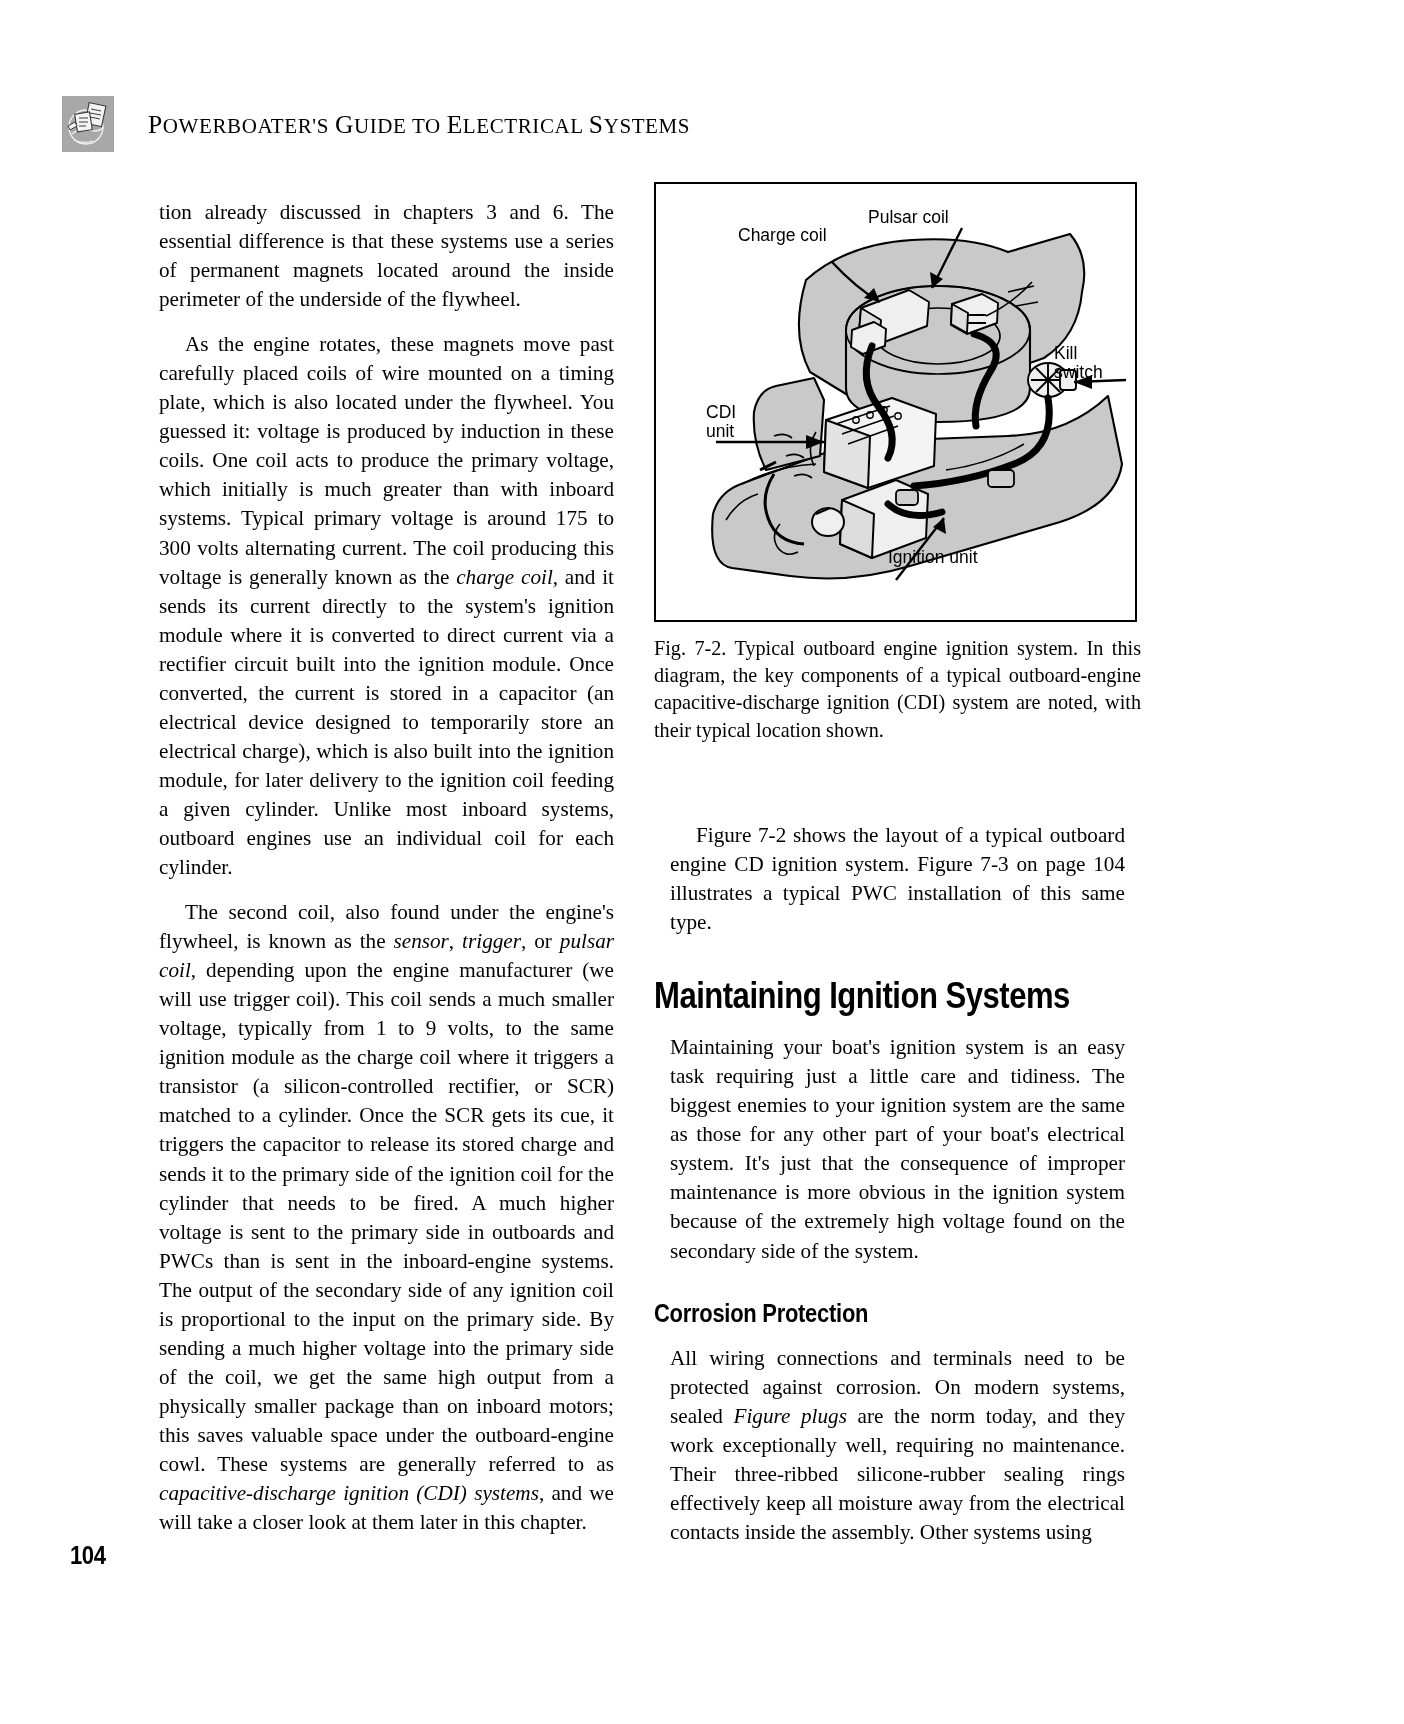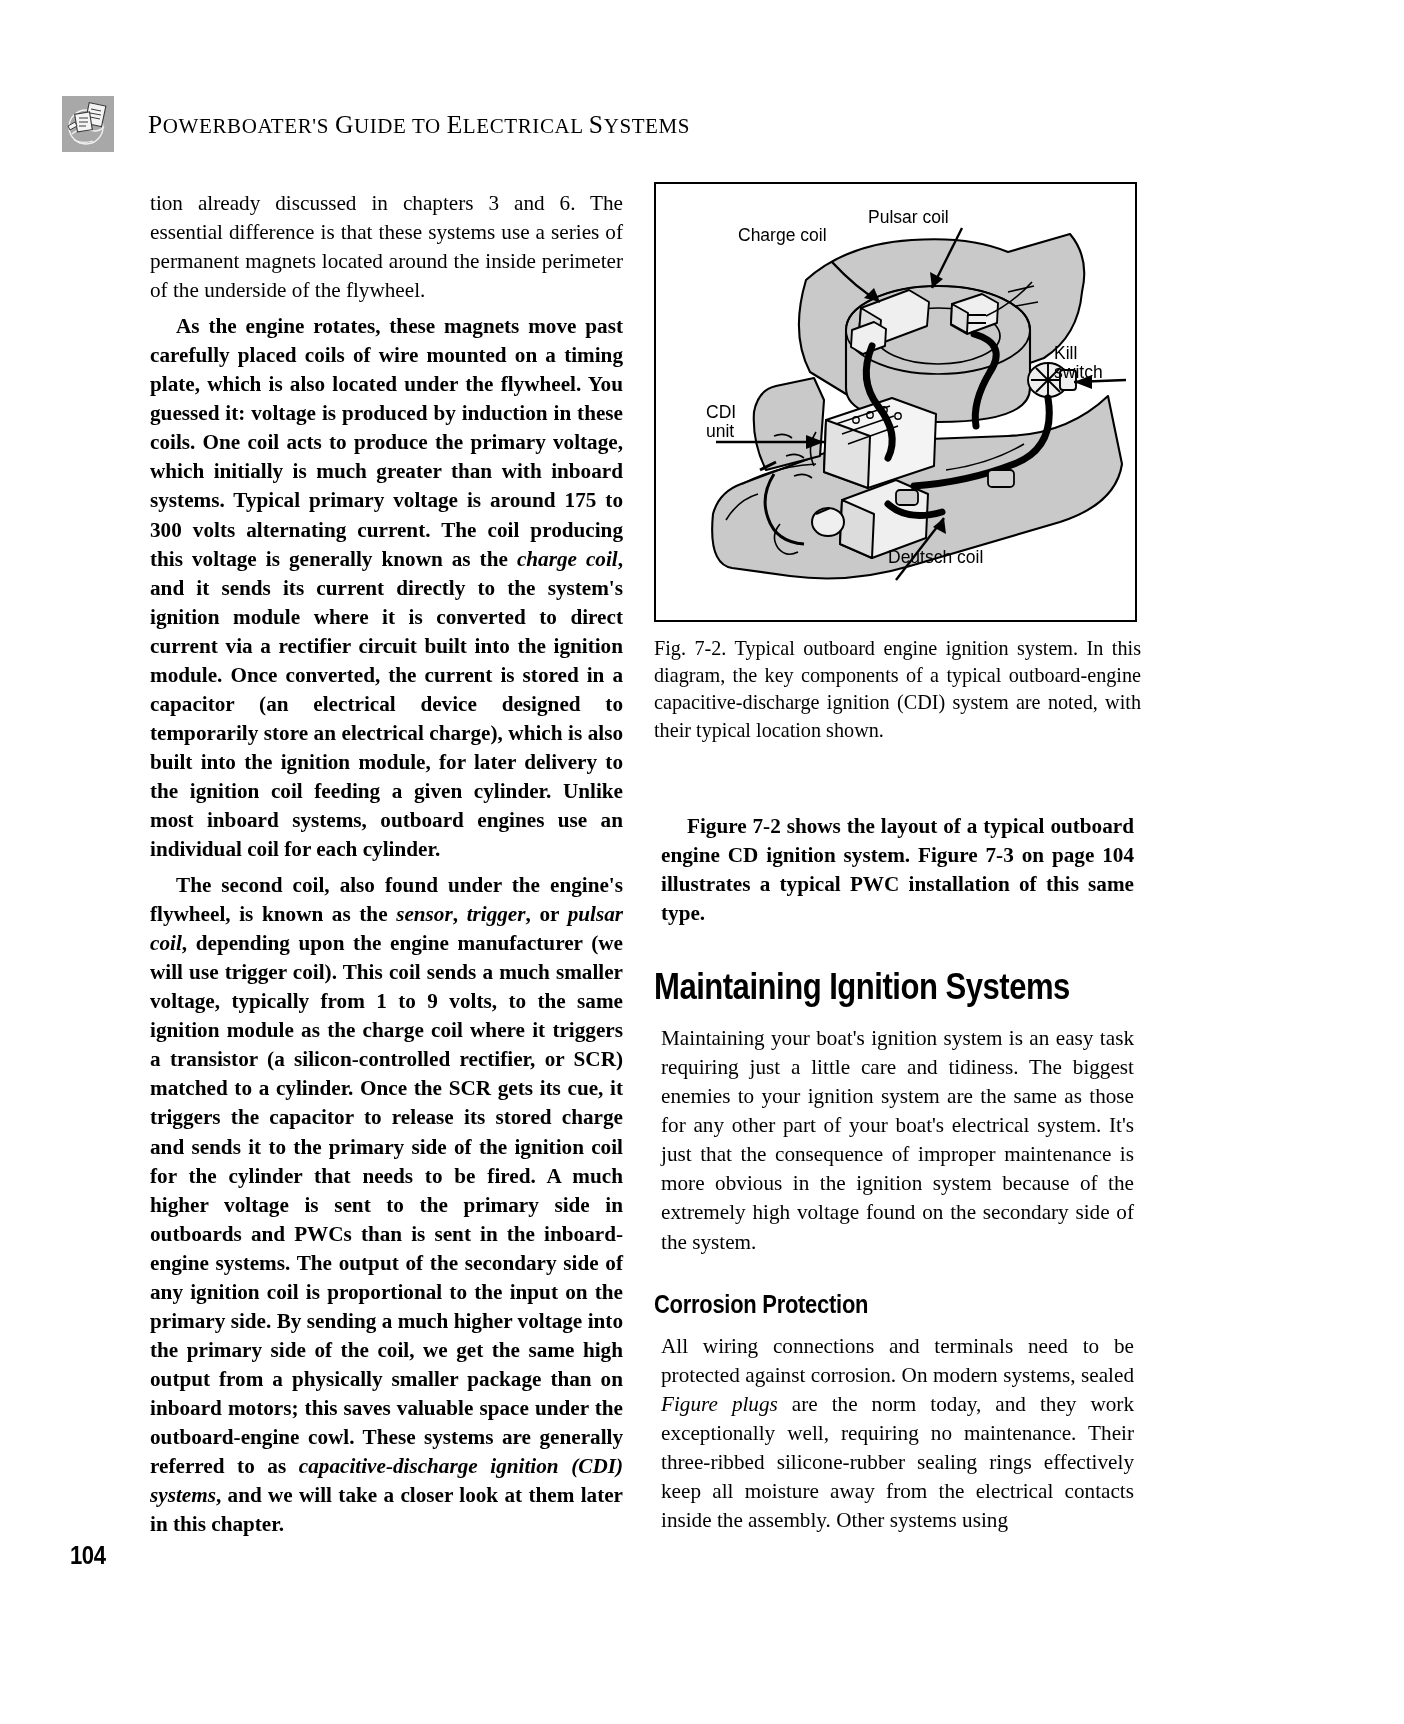--- a/index.html
+++ b/index.html
@@ -53,24 +53,24 @@
     font-size: 21.2px;
     line-height: 29.05px;
     text-align: justify;
     text-justify: inter-word;
     hyphens: manual;
   }
   #left-column  { left: 143px; }
   #right-column { left: 654px; top: 182px; }
 
   .column p {
-    margin: 7px;
+    margin: 16px;
     text-indent: 0;
   }
-  .column p.indent { text-indent: 26px; font-weight: bold; }
+  .column p.indent { text-indent: 26px; }
   em, i { font-style: italic; }
 
   
   #figure-block {
     position: absolute;
     left: 654px;
     top: 182px;
     width: 487px;
   }
   #figure-frame {
@@ -270,21 +270,21 @@
         <path d="M288 334 l2 16 l-13 -7 z"></path>
         <path d="M168 258 l-18 -7 v14 z"></path>
         <path d="M418 198 l18 -7 v14 z"></path>
       </g>
     </svg>
 
     <div class="fig-label" style="left: 82px; top: 42px;">Charge coil</div>
     <div class="fig-label" style="left: 212px; top: 24px;">Pulsar coil</div>
     <div class="fig-label" style="left: 398px; top: 160px;">Kill<br>switch</div>
     <div class="fig-label" style="left: 12px; top: 219px; margin-left: 38px;">CDI<br>unit</div>
-    <div class="fig-label" style="left: 232px; top: 364px;">Deutsch coil</div>
+    <div class="fig-label" style="left: 232px; top: 364px;">Ignition unit</div>
   </div>
 
   <div id="fig-caption">Fig. 7-2. Typical outboard engine ignition system. In this diagram, the key components of a typical outboard-engine capacitive-discharge ignition (CDI) system are noted, with their typical location shown.</div>
 </div>
 
 <div id="right-column" class="column" style="top: 805px;">
   <p class="indent">Figure 7-2 shows the layout of a typical outboard engine CD ignition system. Figure 7-3 on page 104 illustrates a typical PWC installation of this same type.</p>
   <h2 class="h-main">Maintaining Ignition Systems</h2>
   <p>Maintaining your boat's ignition system is an easy task requiring just a little care and tidiness. The biggest enemies to your ignition system are the same as those for any other part of your boat's electrical system. It's just that the consequence of improper maintenance is more obvious in the ignition system because of the extremely high voltage found on the secondary side of the system.</p>
   <h3 class="h-sub">Corrosion Protection</h3>

